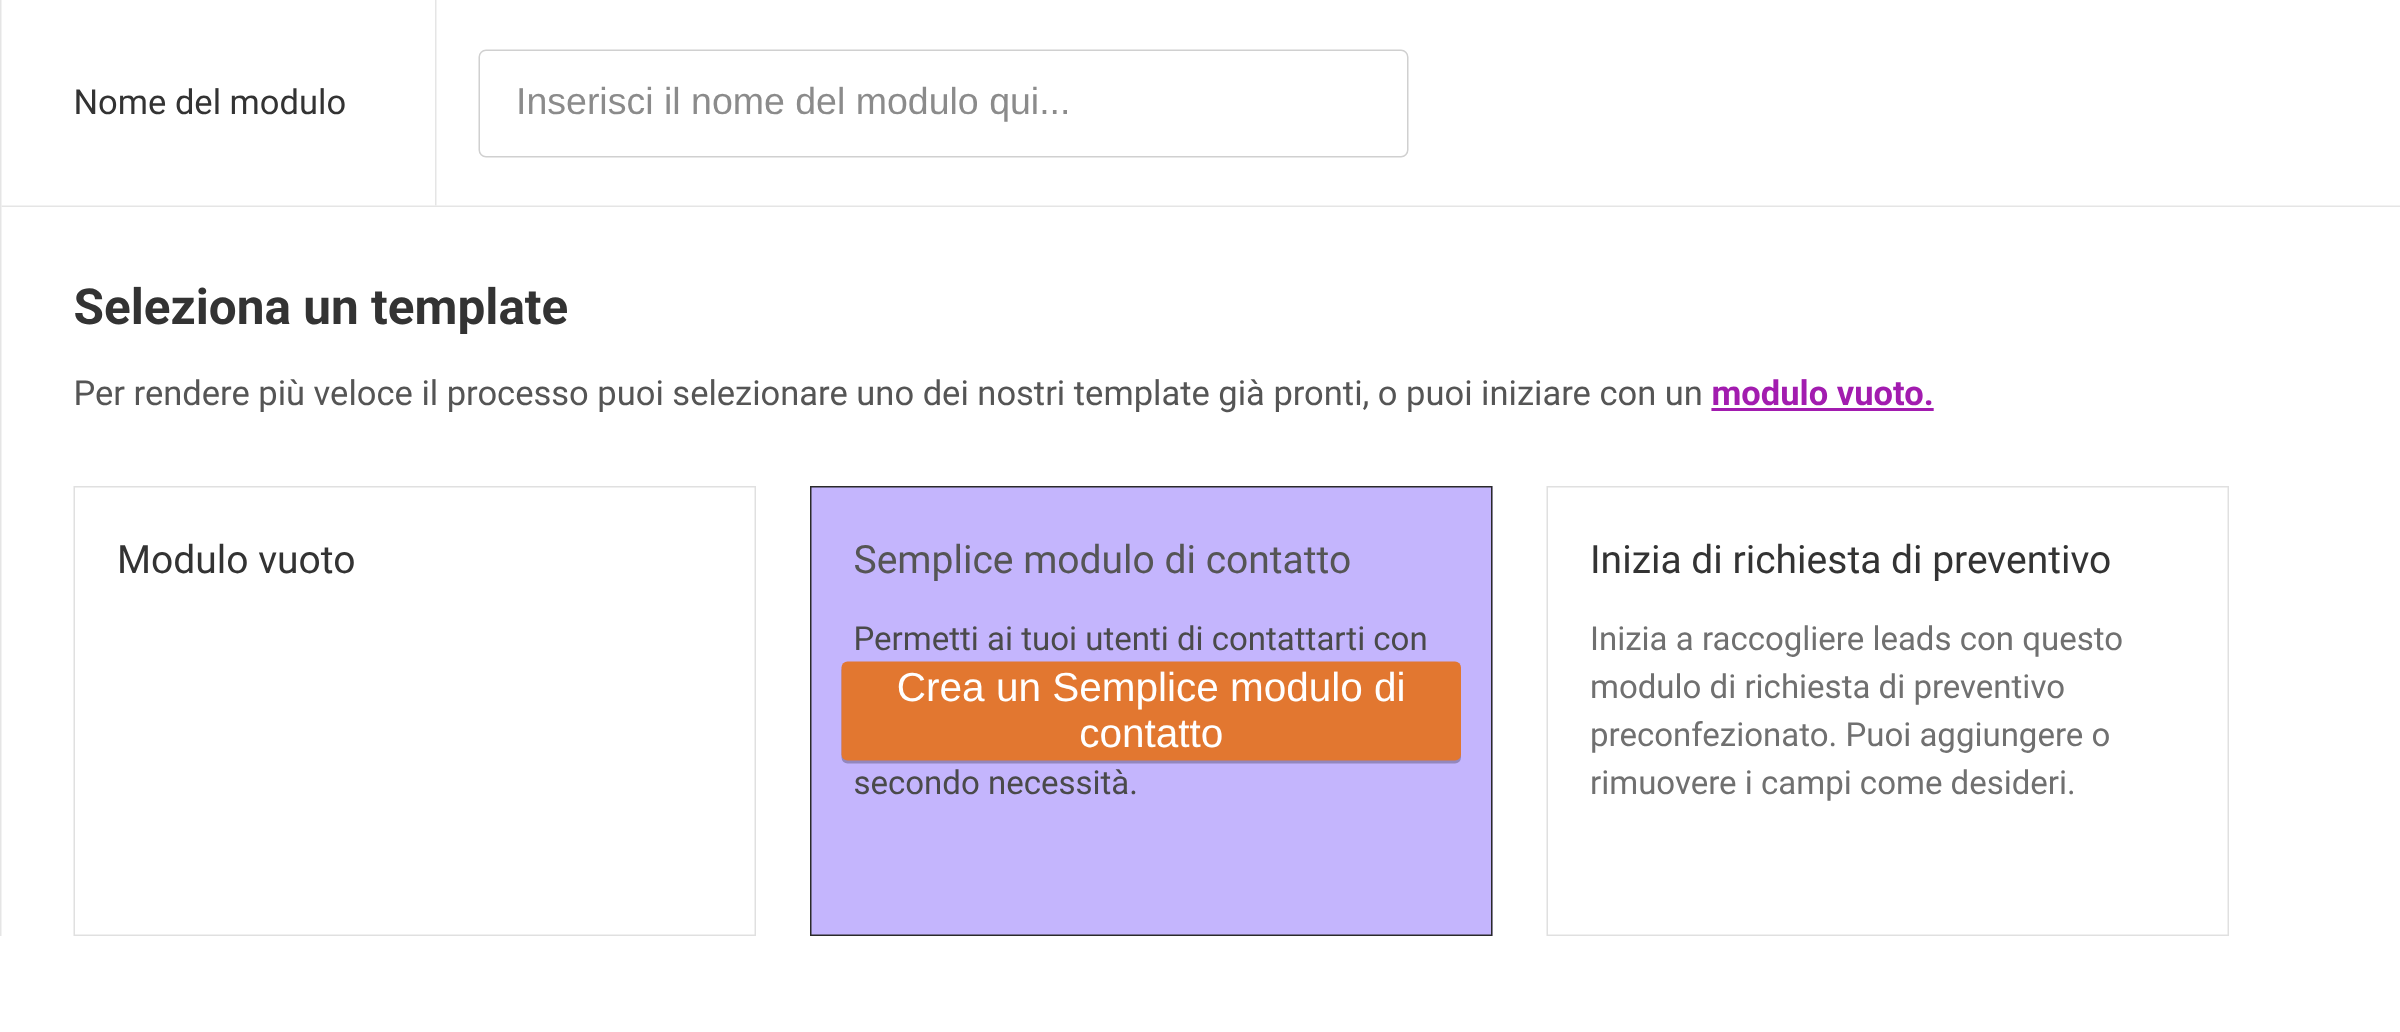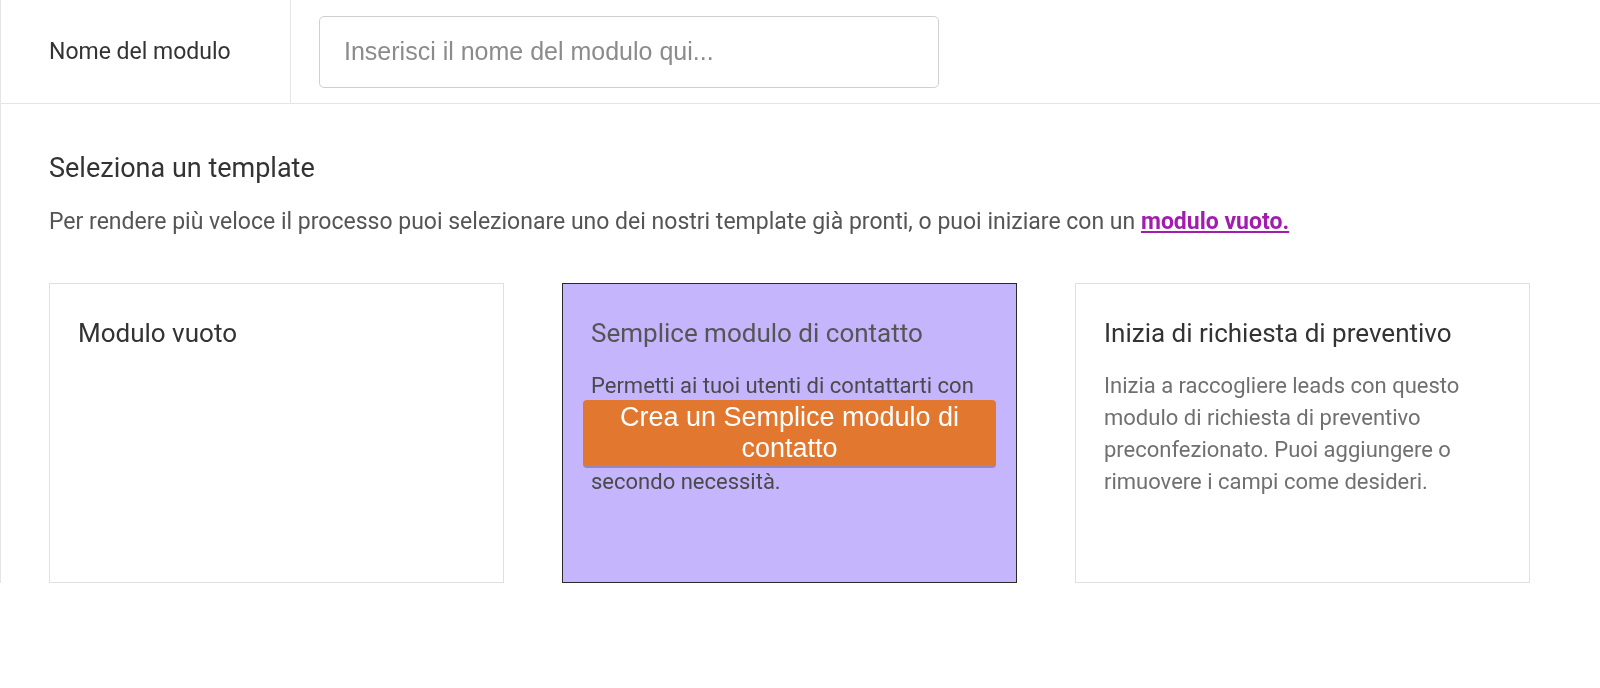--- a/index.html
+++ b/index.html
@@ -10,21 +10,21 @@
     width: 1600px;
     height: 688px;
   }
   .page {
     border-left: 1px solid #e5e5e5;
   }
   .header-row {
     display: flex;
     align-items: center;
     border-bottom: 1px solid #e5e5e5;
-    height: 104px;
+    height: 138px;
   }
   .header-label-cell {
     width: 290px;
     height: 100%;
     display: flex;
     align-items: center;
     border-right: 1px solid #e5e5e5;
     padding-left: 48px;
     font-size: 23px;
     color: #333;
@@ -44,38 +44,38 @@
     border: 1px solid #d0d0d0;
     border-radius: 5px;
     color: #555;
     background: #fff;
   }
   .form-name-input::placeholder { color: #8b8b8b; }
   .content {
     padding: 48px 48px 0 48px;
   }
   .section-title {
-    font-size: 27px;
-    font-weight: 400;
+    font-size: 33px;
+    font-weight: 700;
     color: #333;
     margin-bottom: 24px;
   }
   .section-sub {
     font-size: 23px;
     color: #555;
     margin-bottom: 48px;
   }
   .section-sub a {
     color: #a21caf;
     text-decoration: underline;
     font-weight: 700;
   }
   .cards {
     display: flex;
-    gap: 58px;
+    gap: 36px;
   }
   .card {
     width: 455px;
     min-height: 300px;
     border: 1px solid #e0e0e0;
     padding: 34px 28px;
     background: #fff;
     position: relative;
   }
   .card-title {

